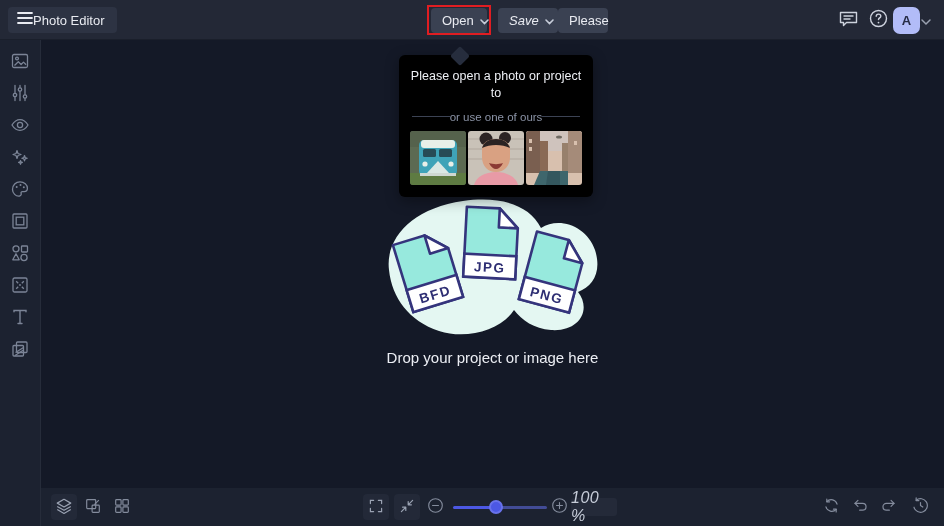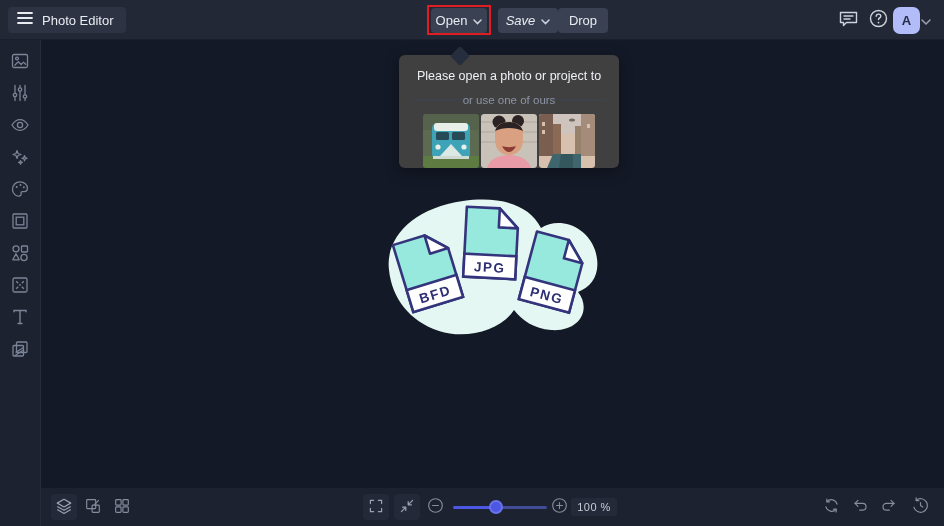--- a/index.html
+++ b/index.html
@@ -12,28 +12,28 @@
   }
   .app { position:absolute; inset:0; width:944px; height:526px; }
 
   
   .topbar {
     position:absolute; left:0; top:0; width:944px; height:40px;
     background:#232836; border-bottom:1px solid #1a1f2b;
   }
   .menu-chip {
     position:absolute; left:8px; top:7px; height:26px;
-    display:flex; align-items:center; gap:9px;
+    display:flex; align-items:center; gap:0;
     background:#2d3343; border-radius:4px; padding:0 12px 0 9px;
     cursor:pointer;
   }
   .menu-chip .label { font-size:13px; color:#e9ebf1; }
   .tb-btn {
     position:absolute; top:8px; height:25px;
-    display:flex; align-items:center; gap:6px; justify-content:center;
+    display:flex; align-items:center; gap:6px; justify-content:space-between;
     background:#3a4152; border:none; border-radius:4px;
     color:#e9ebf1; font-size:13px; font-family:inherit; padding:0 11px;
     cursor:pointer;
   }
   .open-highlight {
     position:absolute; left:427px; top:5px; width:64px; height:30px;
     border:2px solid #e01d22; pointer-events:none;
   }
   .icon-btn {
     position:absolute; top:8px; width:24px; height:24px;
@@ -74,24 +74,24 @@
   
   .illustration { position:absolute; left:330px; top:148px; width:244px; height:152px; }
   .doc { position:absolute; width:60px; height:78px; }
   .doc-bfd { left:27px; top:44px; transform:rotate(-17deg); }
   .doc-jpg { left:90px; top:16px; transform:rotate(3deg); }
   .doc-png { left:152px; top:45px; transform:rotate(15deg); }
   .doc svg text { font-family:"Liberation Sans", sans-serif; }
 
   
   .popup {
-    position:absolute; left:358px; top:15px; width:220px;
-    background:#404040; border-radius:6px;
+    position:absolute; left:358px; top:15px; width:194px;
+    background:#000000; border-radius:6px;
     box-shadow:0 4px 14px rgba(0,0,0,.35);
-    padding:13px 11px 0 11px;
+    padding:13px 11px 12px 11px;
   }
   .popup-caret {
     position:absolute; left:54px; top:-6px; width:14px; height:14px;
     background:#262d3d; transform:rotate(45deg); border-radius:2px;
   }
   .popup-title {
     text-align:center; font-size:12.5px; line-height:1.35; color:#eef0f5;
   }
   .popup-divider {
     margin:9px 2px 8px 2px; display:flex; align-items:center; gap:0;
@@ -121,22 +121,23 @@
   }
   .zoom-track-l { position:absolute; left:0; top:2px; height:2.5px; width:46%; background:#4c58e4; border-radius:2px; }
   .zoom-track-r { position:absolute; right:0; top:2px; height:2.5px; width:54%; background:#424c96; border-radius:2px; }
   .zoom-handle {
     position:absolute; left:calc(46% - 7px); top:-4px; width:14px; height:14px;
     border-radius:50%; background:#4c58e4; border:2px solid #6872ea;
   }
   .zoom-label {
     position:absolute; left:530px; top:10px; width:46px; height:18px;
     background:#242a39; border-radius:3px;
-    font-size:11px; color:#c6ccd8; display:flex; align-items:center; justify-content:center;
+    font-size:16px; color:#c6ccd8; display:flex; align-items:center; justify-content:center;
     letter-spacing:.5px;
+    font-style:italic;
   }
   svg { overflow:visible; }
 </style>
 </head>
 <body>
 
 <div class="app">
 
   <header class="topbar">
 
@@ -162,21 +163,21 @@
     <button class="tb-btn" style="left:498px; width:60px;font-style:italic;">
       <span>Save</span>
       <span>
         <svg width="9" height="6" viewBox="0 0 9 6" fill="none" stroke="#c7cdd9" stroke-width="1.6" stroke-linecap="round">
             <path d="M1 1l3.5 3.5L8 1"></path>
           </svg>
       </span>
     </button>
 
     <button class="tb-btn" style="left:558px; width:50px;">
-      <span>Drop</span>
+      <span>Please</span>
     </button>
 
     <button class="icon-btn" style="left:836px;">
       <span>
         <svg width="19" height="17" viewBox="0 0 19 17" fill="none" stroke="#cdd2dd" stroke-width="1.4" stroke-linejoin="round">
           <path d="M1.5 2.5h16v10h-10l-3 3v-3h-3z"></path>
           <path d="M5 6h9M5 9h6" stroke-linecap="round"></path>
         </svg>
       </span>
     </button>
@@ -341,20 +342,21 @@
       <div class="doc doc-png">
         <svg width="60" height="78" viewBox="0 0 60 78">
           <path d="M4 4h33l19 19v51H4z" fill="#97e9dd" stroke="#34347c" stroke-width="2.6" stroke-linejoin="round"></path>
           <rect x="4" y="51" width="52" height="23" fill="#ffffff" stroke="#34347c" stroke-width="2.6"></rect>
           <path d="M37 4v19h19z" fill="#ffffff" stroke="#34347c" stroke-width="2.6" stroke-linejoin="round"></path>
           <text x="30" y="68" text-anchor="middle" font-size="13.5" font-weight="bold" letter-spacing="1.5" fill="#2e2e73">PNG</text>
         </svg>
       </div>
     </div>
 
+    <div class="drop-text">Drop your project or image here</div>
 
     <div class="popup">
       <div class="popup-caret"></div>
       <div class="popup-title">
         <div>Please open a photo or project to</div>
       </div>
       <div class="popup-divider">
         <span class="line"></span>
         <span class="txt">or use one of ours</span>
         <span class="line"></span>

